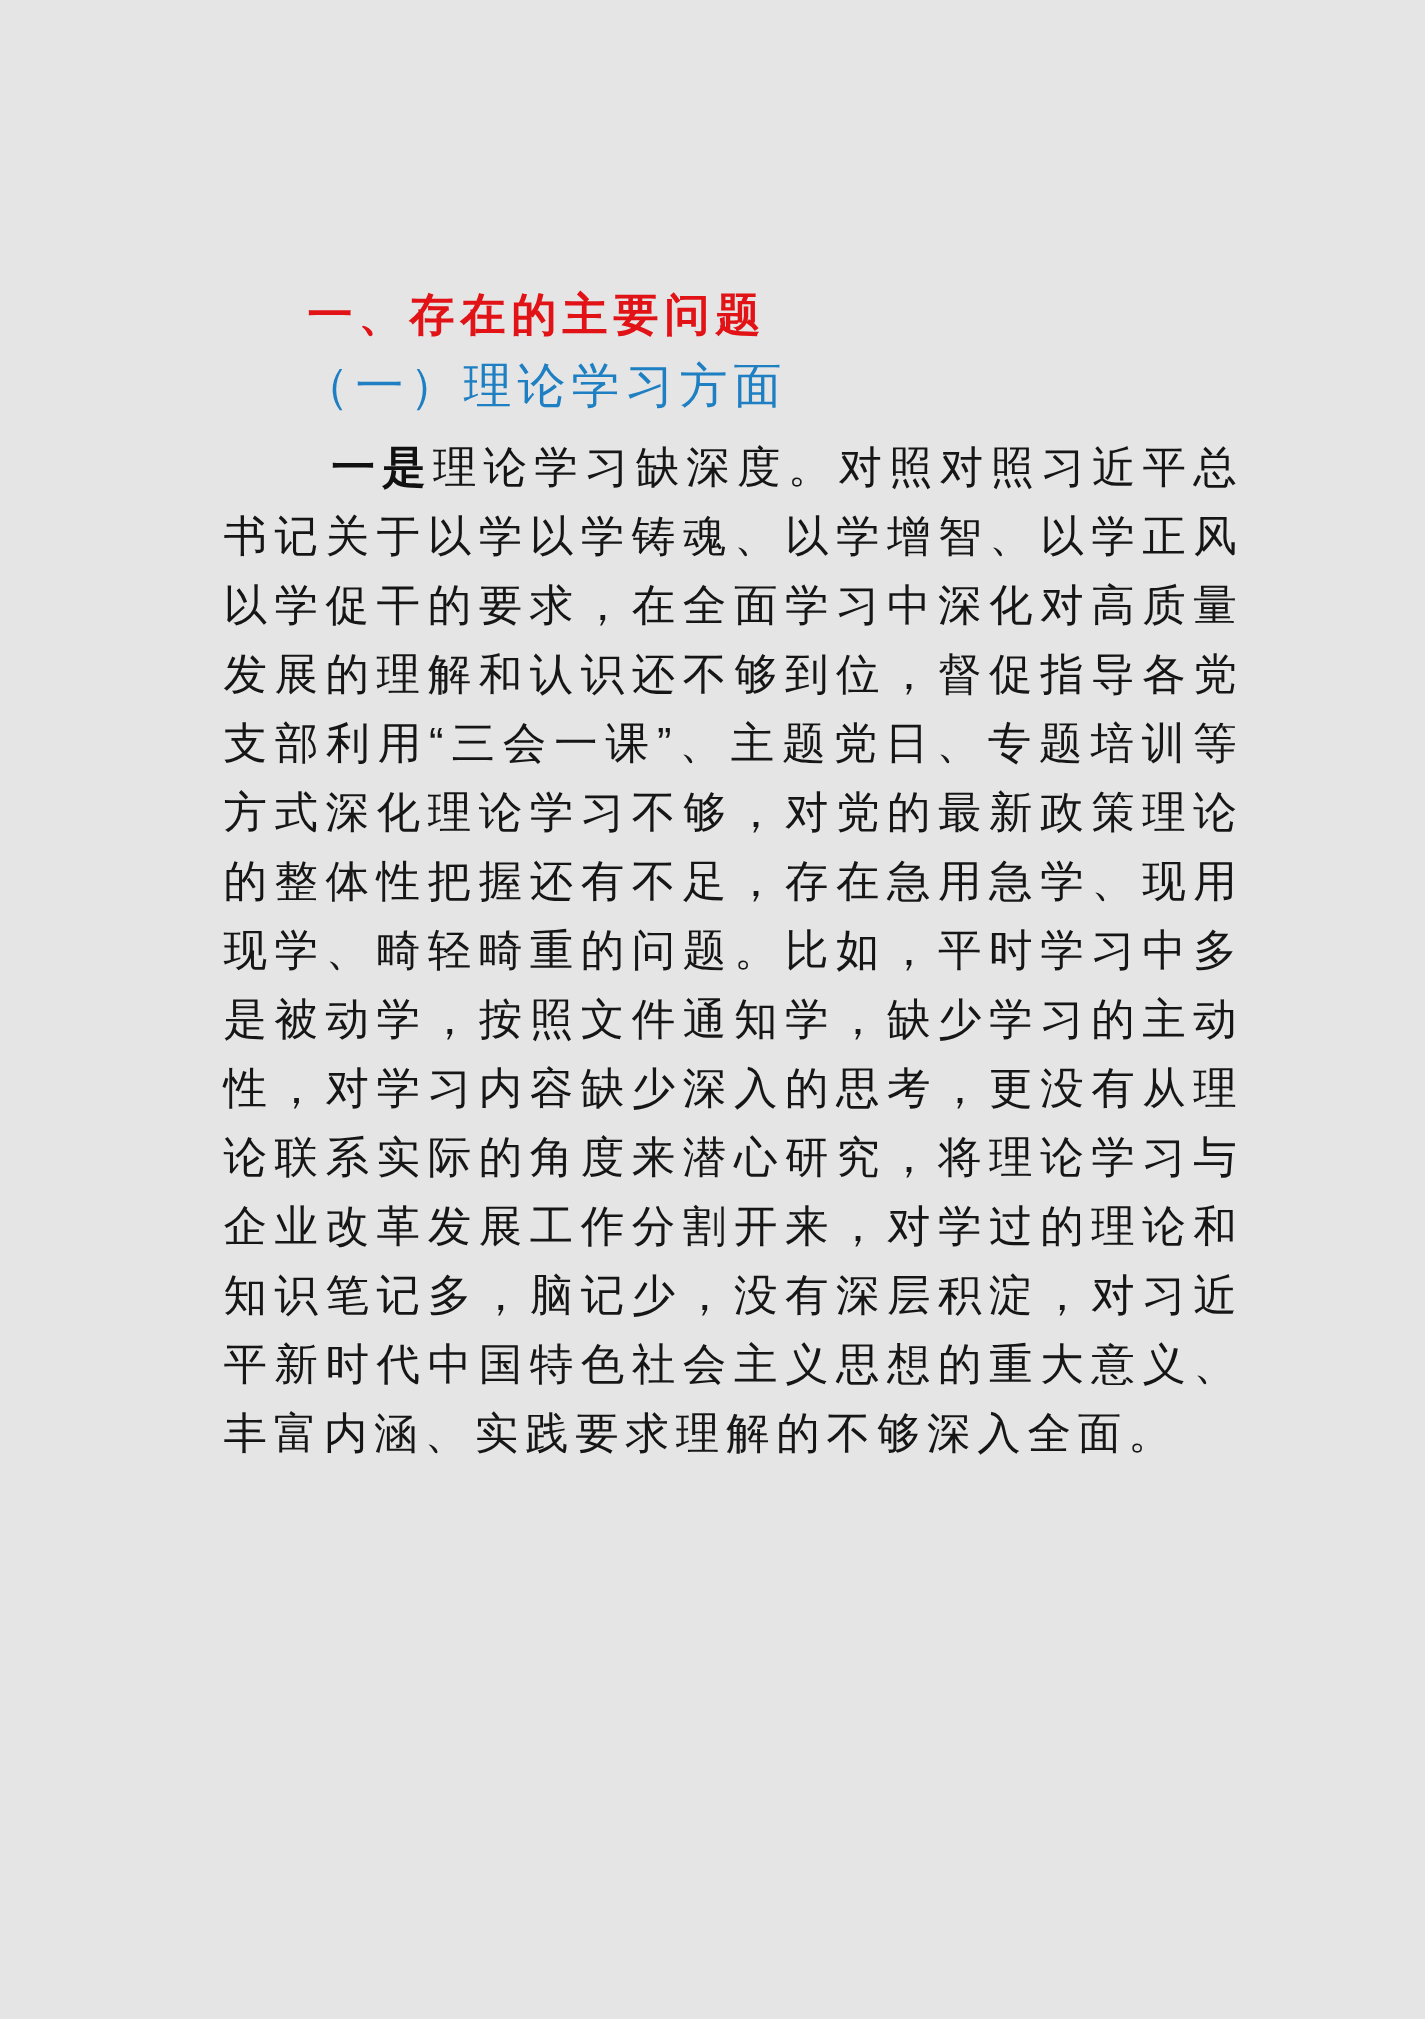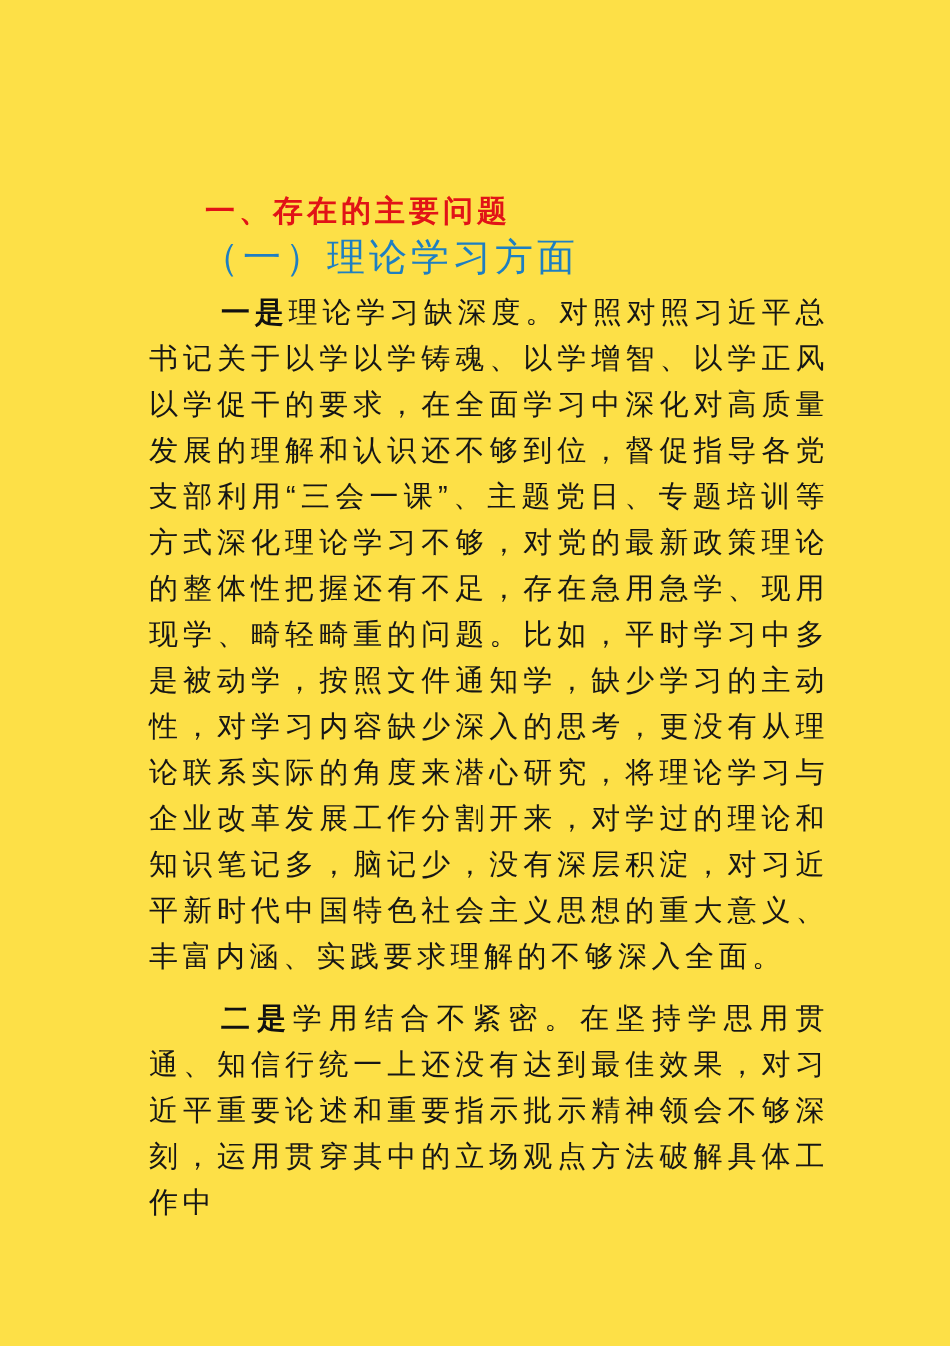--- a/index.html
+++ b/index.html
@@ -4,21 +4,21 @@
 <style>
   html, body {
     margin: 0;
     padding: 0;
     background: #ffffff;
   }
   .page {
     position: relative;
     width: 950px;
     height: 1346px;
-    background: #fde047;
+    background: #e5e5e5;
     overflow: hidden;
     font-family: "Liberation Sans", sans-serif;
   }
   .content {
     position: absolute;
     left: 133px;
     top: 187px;
     width: 712px;
   }
   .h1 {
@@ -26,21 +26,21 @@
     font-size: 30px;
     line-height: 47px;
     font-weight: bold;
     letter-spacing: 4px;
     text-indent: 72px;
     color: #e11317;
     white-space: nowrap;
   }
   .h2 {
     margin: 0;
-    font-size: 38px;
+    font-size: 32px;
     line-height: 47px;
     font-weight: 500;
     letter-spacing: 4px;
     text-indent: 68px;
     color: #1e7fc2;
     white-space: nowrap;
   }
   .para {
     margin: 16px;
     font-size: 29px;
@@ -65,16 +65,15 @@
 
 <div class="page">
   <div class="content">
 
     <div class="h1">一、存在的主要问题</div>
 
     <div class="h2">（一）理论学习方面</div>
 
     <p class="para first"><span class="lead">一是</span><span>理论学习缺深度。对照对照习近平总书记关于以学以学铸魂、以学增智、以学正风以学促干的要求，在全面学习中深化对高质量发展的理解和认识还不够到位，督促指导各党支部利用“三会一课”、主题党日、专题培训等方式深化理论学习不够，对党的最新政策理论的整体性把握还有不足，存在急用急学、现用现学、畸轻畸重的问题。比如，平时学习中多是被动学，按照文件通知学，缺少学习的主动性，对学习内容缺少深入的思考，更没有从理论联系实际的角度来潜心研究，将理论学习与企业改革发展工作分割开来，对学过的理论和知识笔记多，脑记少，没有深层积淀，对习近平新时代中国特色社会主义思想的重大意义、丰富内涵、实践要求理解的不够深入全面。</span></p>
 
-    <p class="para"><span class="lead">二是</span><span>学用结合不紧密。在坚持学思用贯通、知信行统一上还没有达到最佳效果，对习近平重要论述和重要指示批示精神领会不够深刻，运用贯穿其中的立场观点方法破解具体工作中</span></p>
 
   </div>
 </div>
 
 </body></html>

